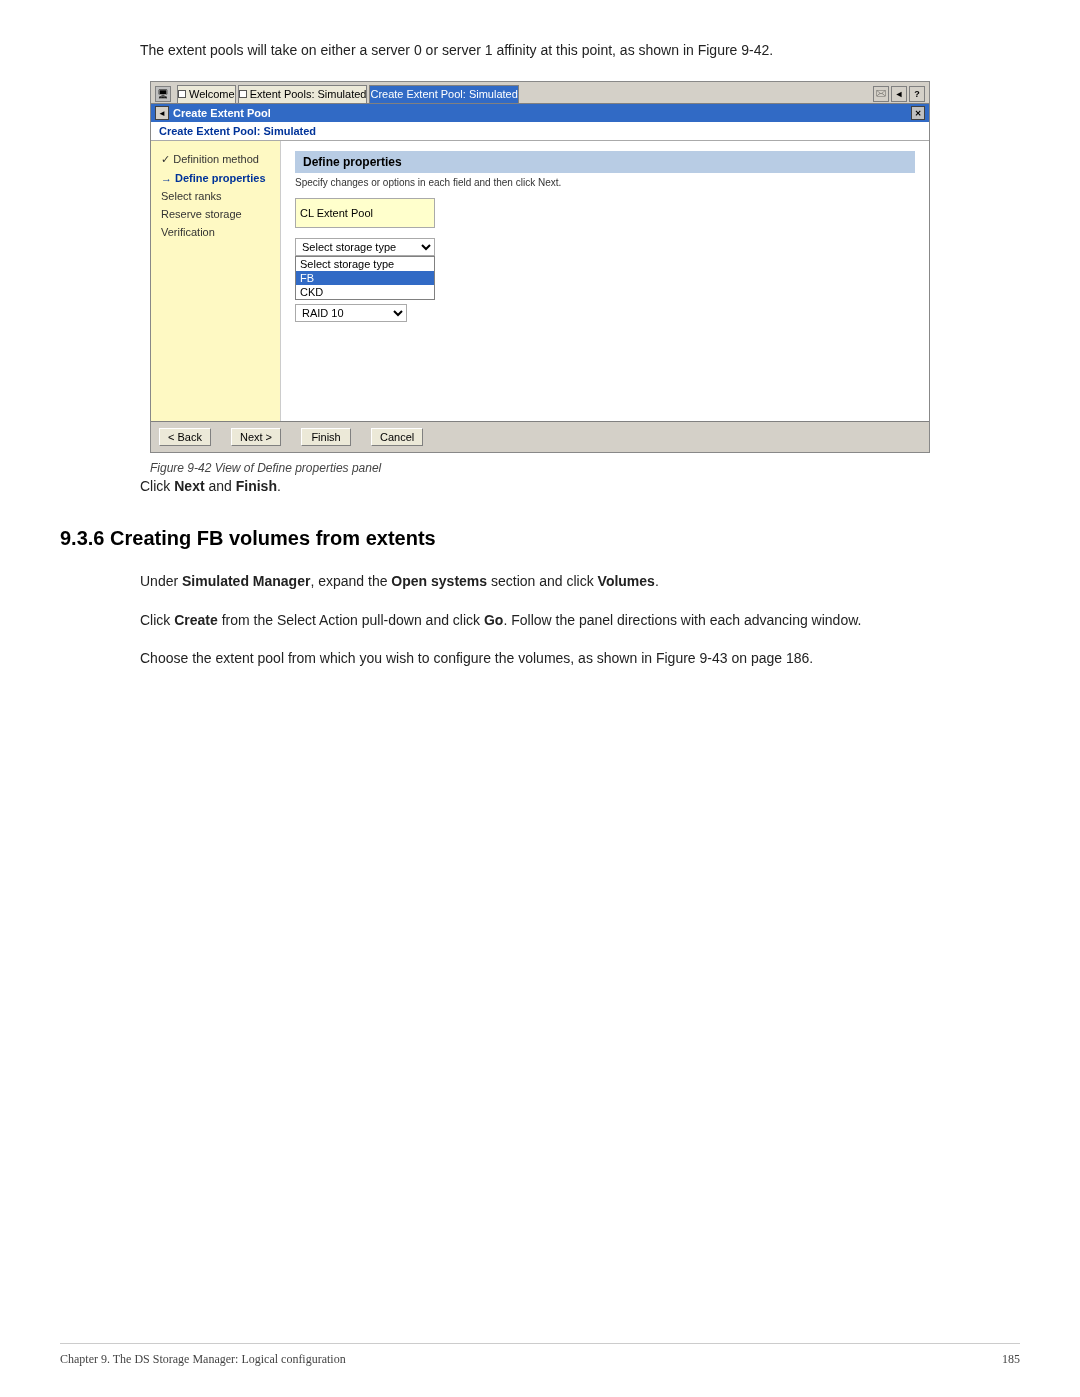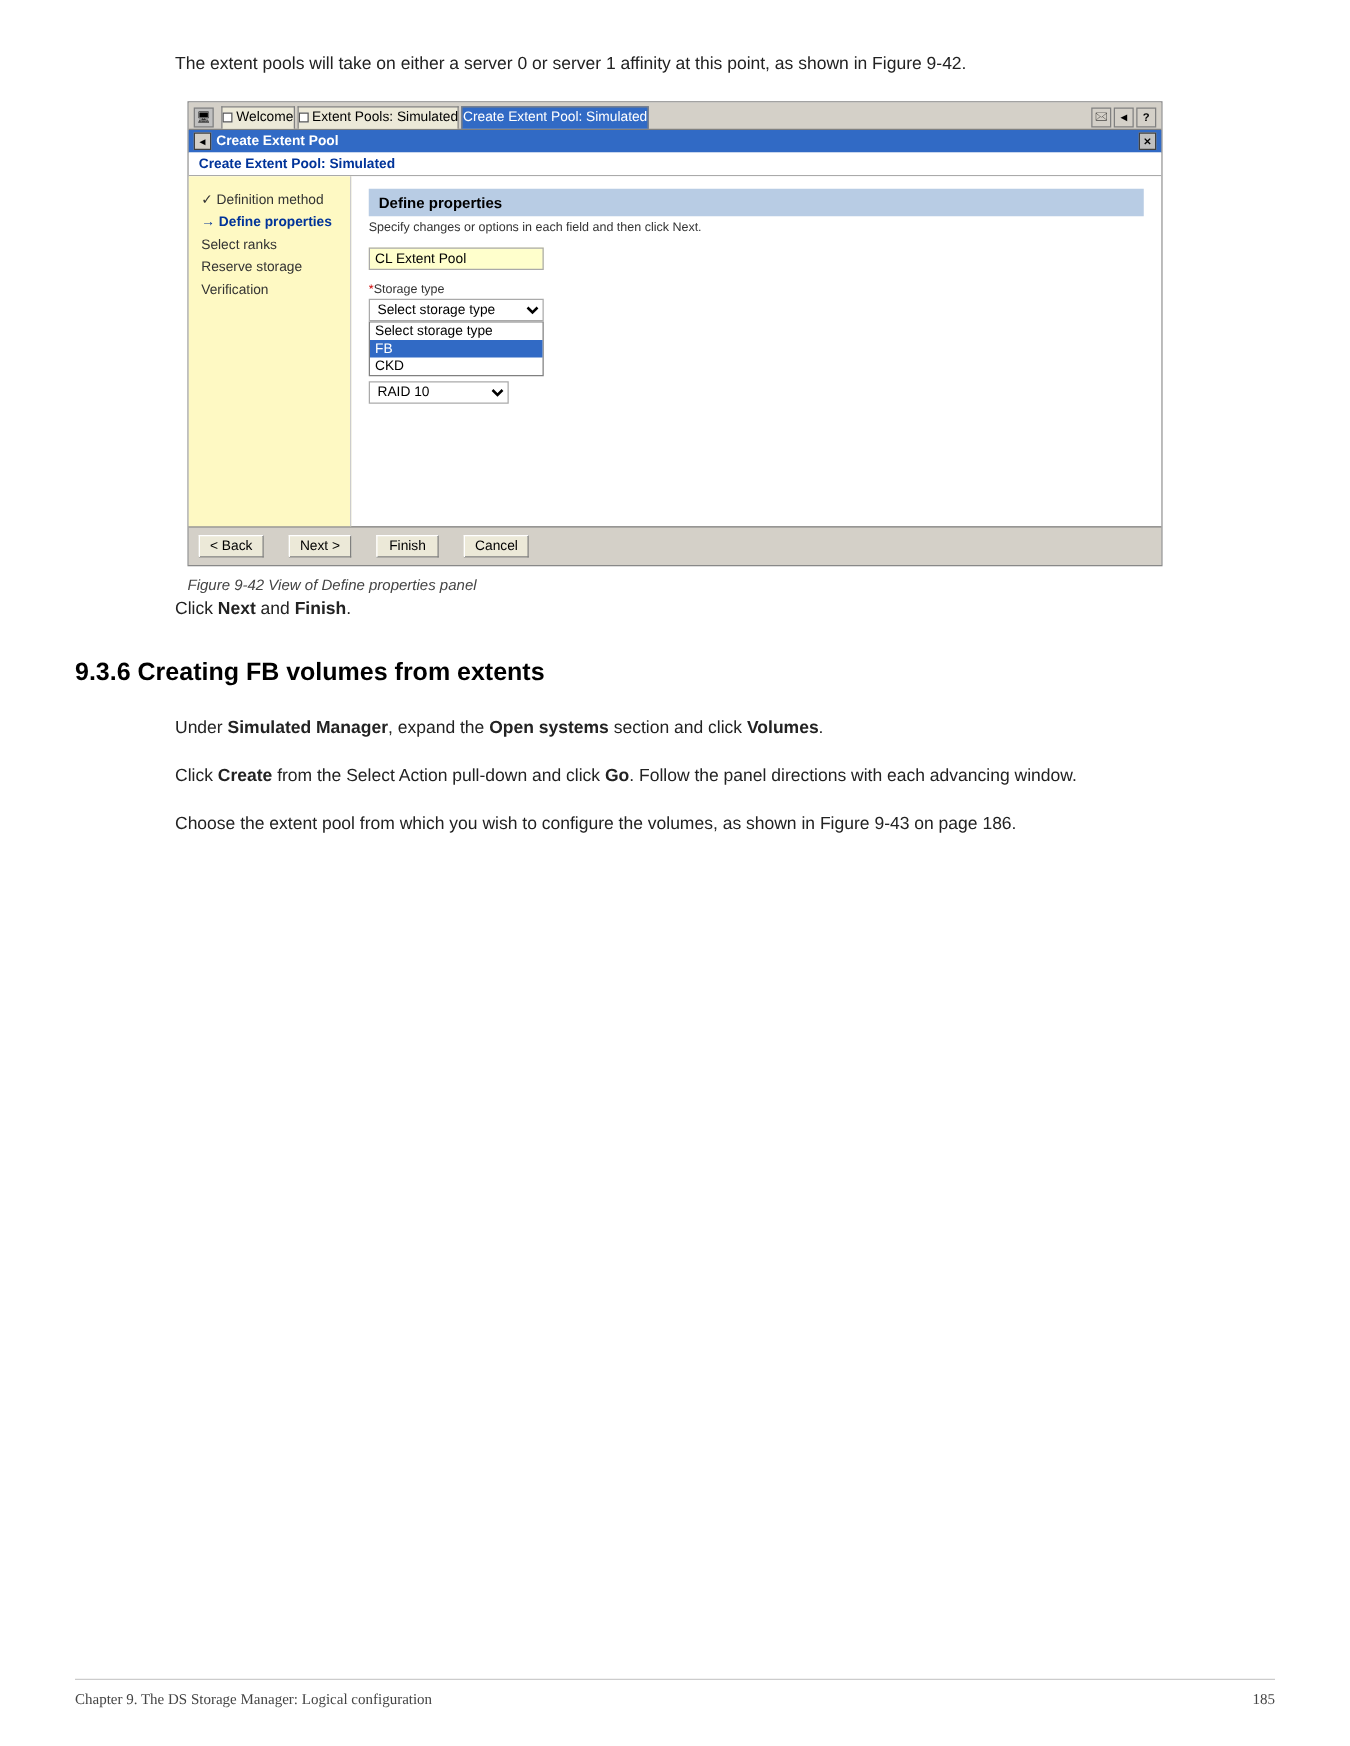--- a/index.html
+++ b/index.html
@@ -219,21 +219,21 @@
       margin-bottom: 2px;
       display: block;
     }
 
     .form-input {
       border: 1px solid #aaa;
       background: #ffffcc;
       padding: 1px 4px;
       font-size: 11px;
       width: 140px;
-      height: 18px;
+      height: 30px;
     }
 
     .form-select {
       border: 1px solid #aaa;
       background: white;
       padding: 1px 2px;
       font-size: 11px;
       width: 140px;
       height: 18px;
     }
@@ -377,23 +377,20 @@
 
     <div class="right-content">
       <div class="section-header">Define properties</div>
       <div class="section-subtitle">Specify changes or options in each field and then click Next.</div>
 
       <div class="form-group">
         <input class="form-input" type="text" value="CL Extent Pool" style="">
       </div>
 
       <div class="form-group">
-        <label class="form-label">
-          <span style="color:#cc0000;">*</span>Storage type
-        </label>
         <select class="form-select">
           <option>Select storage type</option>
           <option>FB</option>
           <option>CKD</option>
         </select>
         <div class="dropdown-list">
           <div>Select storage type</div>
           <div class="selected">FB</div>
           <div>CKD</div>
         </div>

